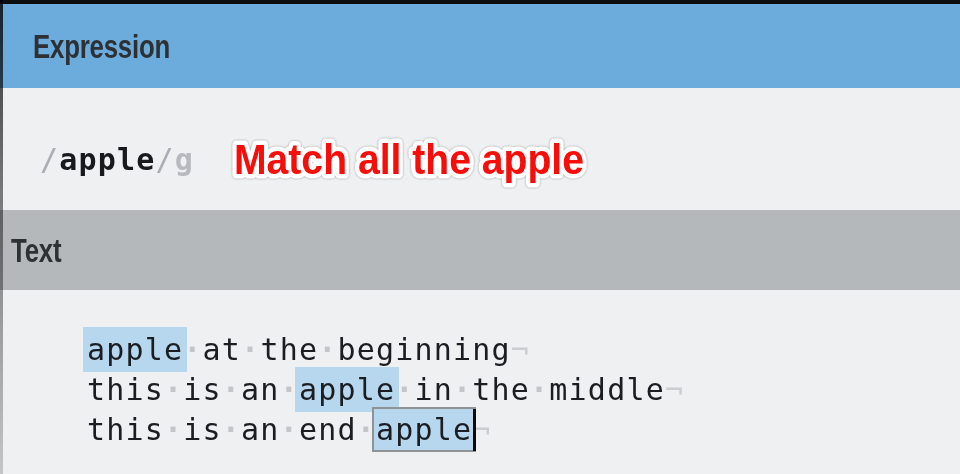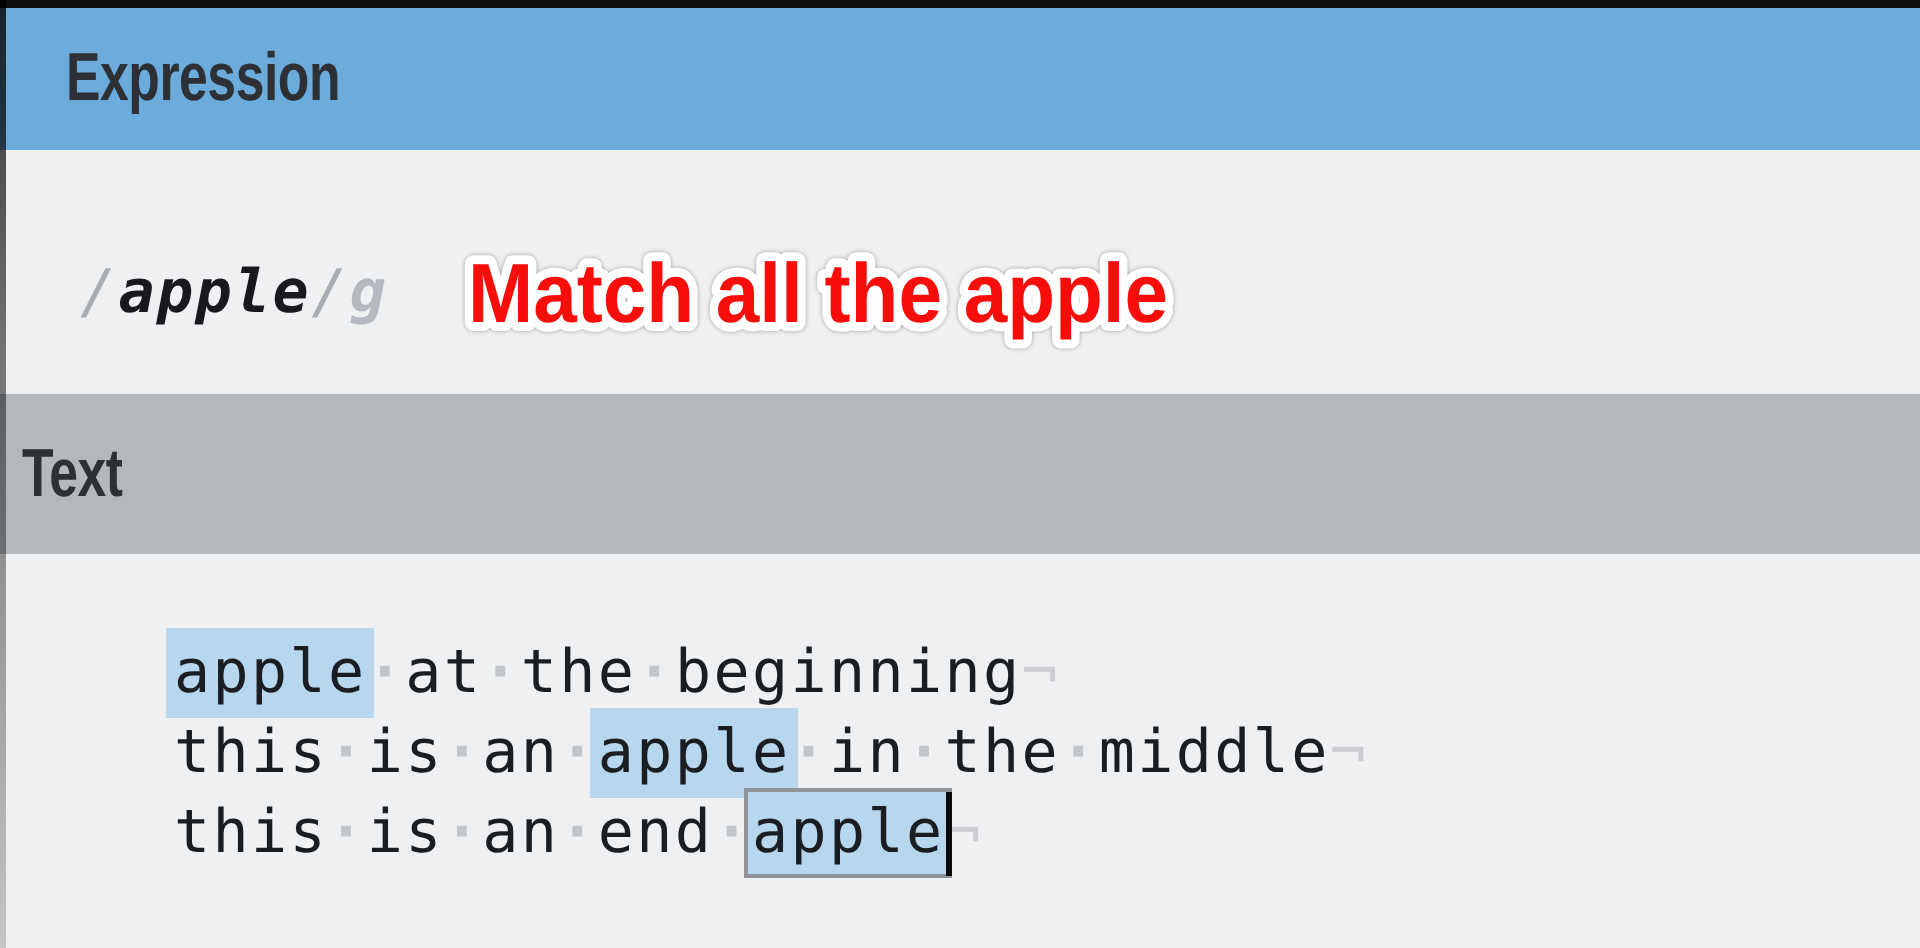--- a/index.html
+++ b/index.html
@@ -11,33 +11,32 @@
   }
   .titlebar { height:4px; width:100%; background:var(--titlebar,#0c0e10); }
   .left-shadow {
     position:absolute; left:0; top:0; width:3px; height:474px; z-index:50;
     background:linear-gradient(180deg, rgba(0,0,0,.8), rgba(0,0,0,.5) 40%, rgba(0,0,0,.18));
     pointer-events:none;
   }
   .panel-header {
     display:flex; align-items:center; padding-left:33px;
   }
-  .panel-header.blue { height:71px; background:var(--header_blue,#6cacdd); }
+  .panel-header.blue { height:84px; background:var(--header_blue,#6cacdd); }
   .panel-header.gray { height:80px; background:var(--header_gray,#b5b8bb);padding-left:11px; }
   .panel-title {
     font-size:34px; font-weight:700; color:var(--header_text,#2d3136);
     transform:scale(0.76,1); transform-origin:left center; letter-spacing:-0.3px;
     white-space:nowrap;
   }
   .expression-section { height:122px; position:relative; }
   .regex-line {
     position:absolute; left:40px; top:52px; line-height:40px;
     font-family:"DejaVu Sans Mono", monospace; font-size:30px; letter-spacing:1.2px;
     white-space:pre;
-    font-style:italic;
   }
   .regex-delim { color:var(--regex_delim,#a9adb3); font-weight:400; }
   .regex-pattern { color:var(--regex_pattern_color,#17191d); font-weight:700; }
   .regex-flags { color:var(--regex_flags_color,#b6bac0); font-weight:700; }
   .annotation-svg {
     position:absolute; left:226px; top:40px;
     filter:drop-shadow(0 0 1px rgba(80,80,80,.5));
   }
   .annotation-svg text {
     font-family:"Liberation Sans", sans-serif; font-weight:700;

